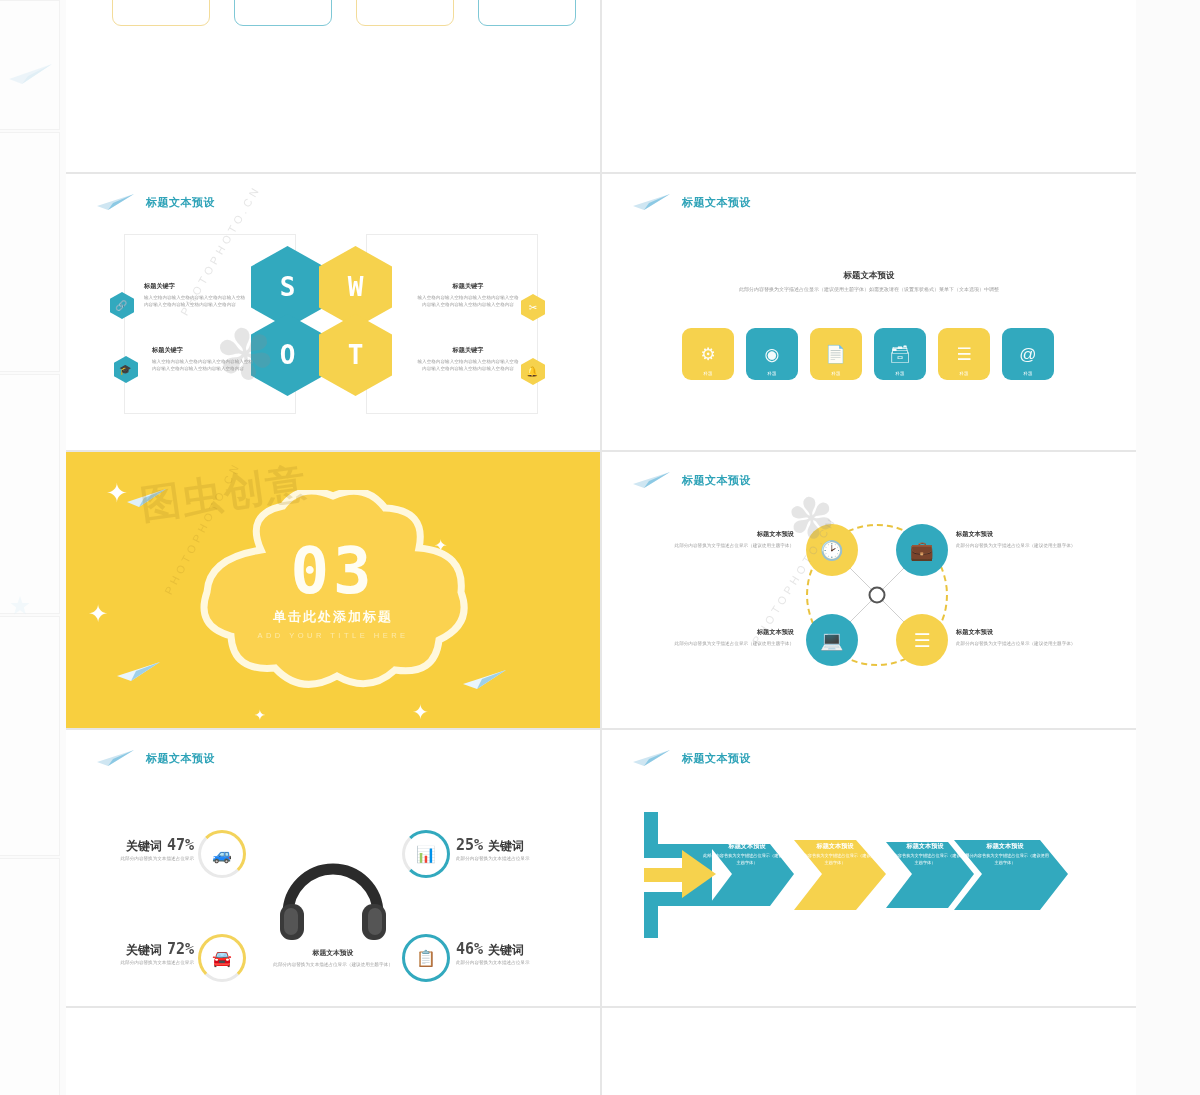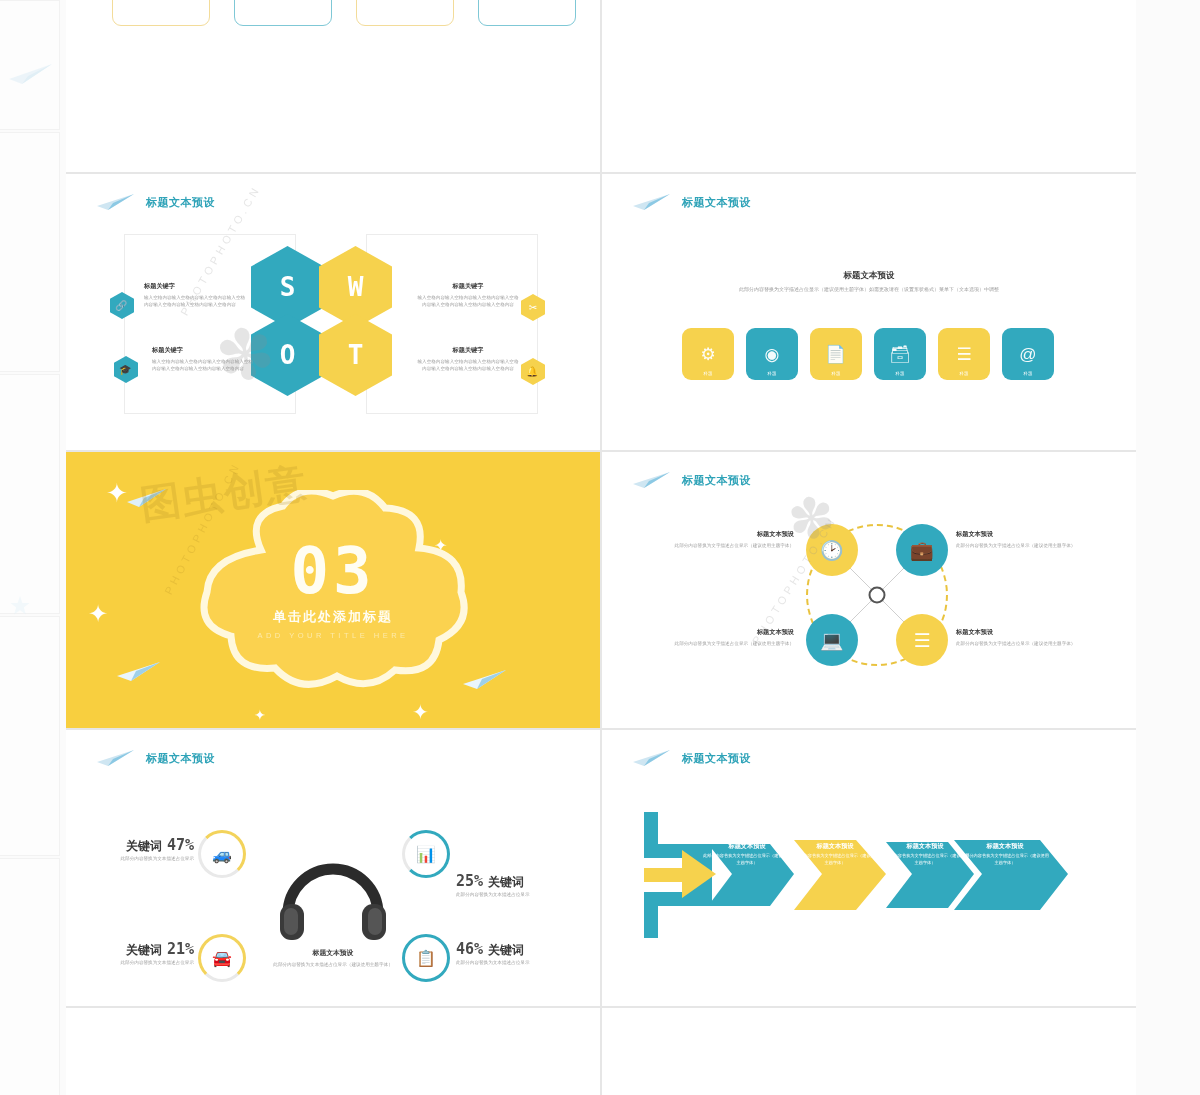--- a/index.html
+++ b/index.html
@@ -384,25 +384,25 @@
     <div class="stat" style="left:0px;top:106px;text-align:right;width:128px;">
       <div class="row" style="justify-content:flex-end;">
         <span class="kw">关键词</span>
         <span class="pc">47%</span>
       </div>
       <p class="tiny-l" style="text-align:right;">此部分内容替换为文本描述占位显示</p>
     </div>
     <div class="stat" style="left:0px;top:210px;text-align:right;width:128px;">
       <div class="row" style="justify-content:flex-end;">
         <span class="kw">关键词</span>
-        <span class="pc">21%</span>
+        <span class="pc">72%</span>
       </div>
       <p class="tiny-l" style="text-align:right;">此部分内容替换为文本描述占位显示</p>
     </div>
-    <div class="stat" style="left:390px;top:106px;margin-top:36px;">
+    <div class="stat" style="left:390px;top:106px;">
       <div class="row">
         <span class="pc">25%</span>
         <span class="kw">关键词</span>
       </div>
       <p class="tiny-l">此部分内容替换为文本描述占位显示</p>
     </div>
     <div class="stat" style="left:390px;top:210px;">
       <div class="row">
         <span class="pc">46%</span>
         <span class="kw">关键词</span>

